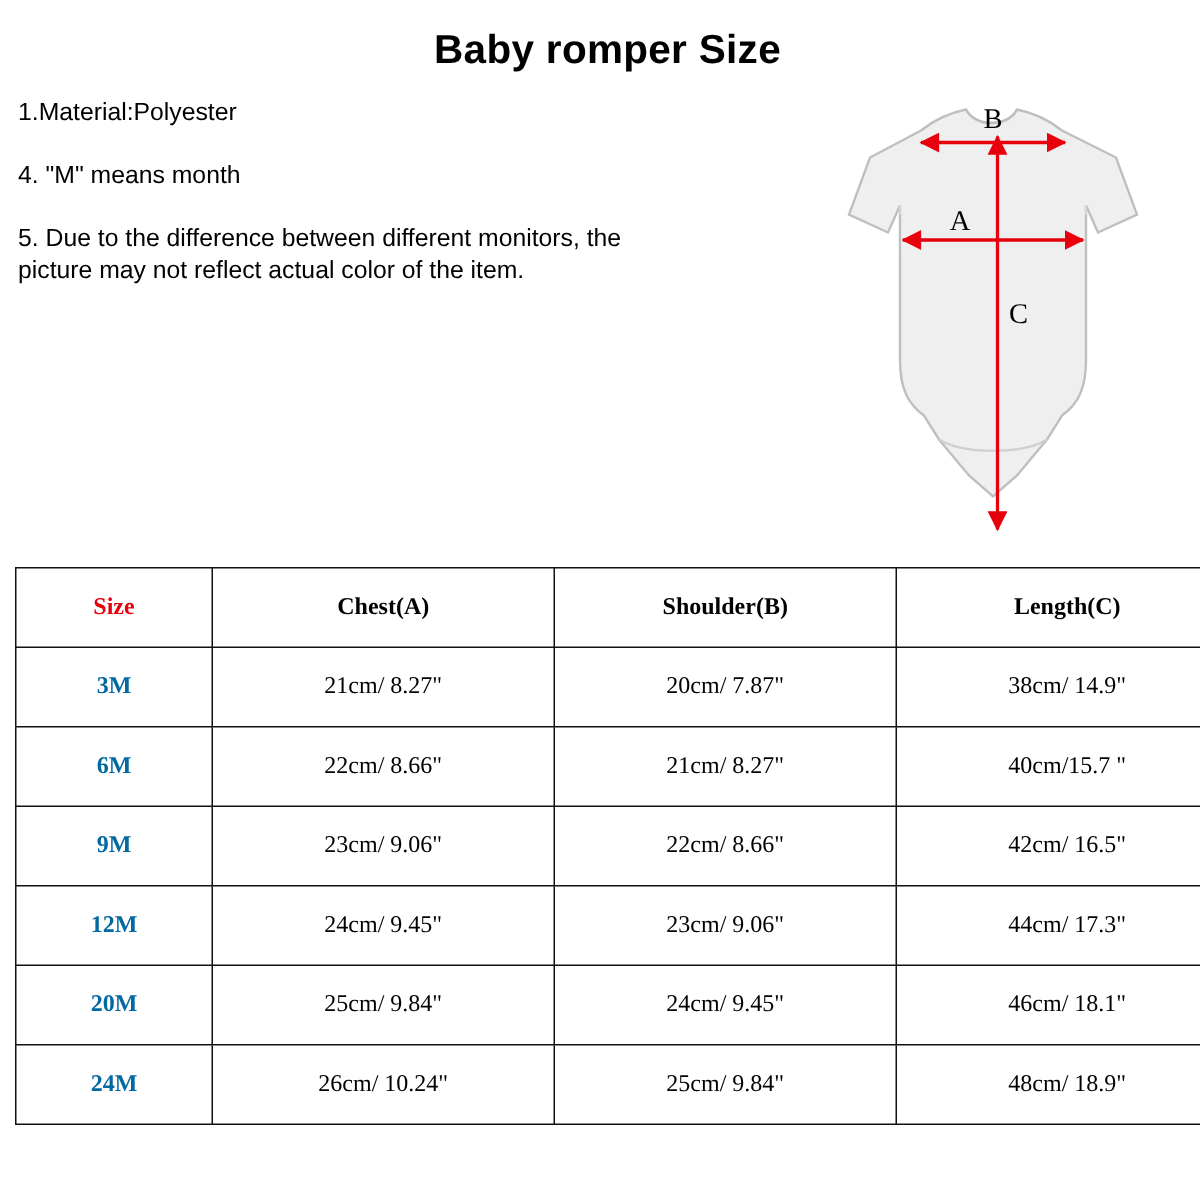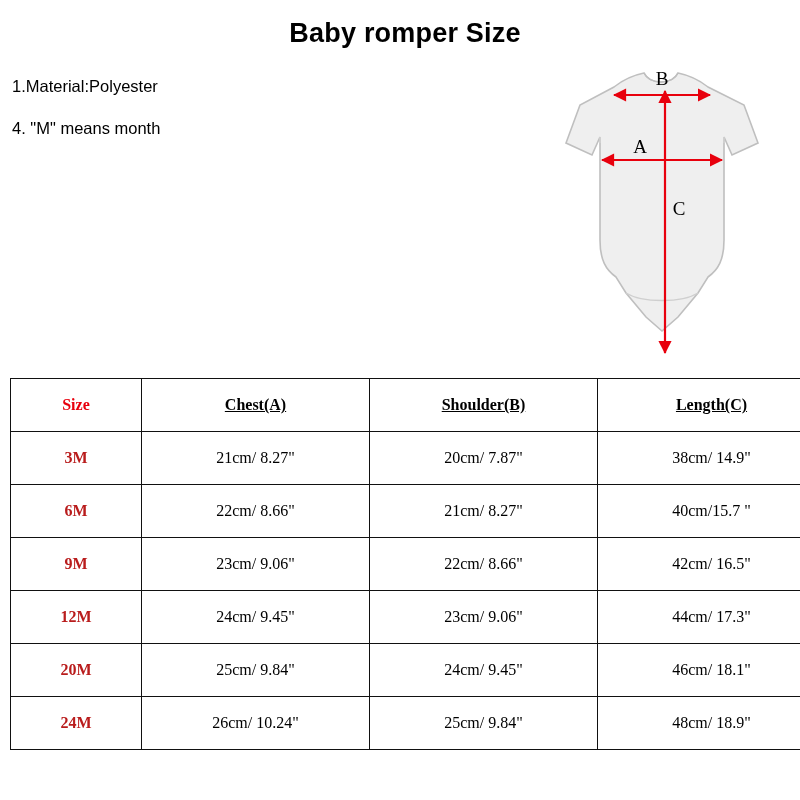--- a/index.html
+++ b/index.html
@@ -30,21 +30,21 @@
     color: #000;
     padding-left: 10px;
   }
   .top-section {
     position: relative;
     height: 300px;
   }
   .notes {
     position: absolute;
     left: 12px;
-    top: 17px;
+    top: 6px;
     width: 510px;
   }
   .note {
     font-family: "Liberation Sans", sans-serif;
     font-size: 16.5px;
     line-height: 1.28;
     margin-bottom: 21px;
     color: #000;
   }
   .note.multi {
@@ -72,51 +72,53 @@
     text-align: center;
     vertical-align: middle;
     font-family: "Liberation Serif", serif;
     padding: 0 4px;
   }
   table.size-table th {
     font-weight: bold;
     border-radius: 25px;
   }
   .col-size { width: 122px; }
-  .col-data { width: 219px; text-decoration: underline; }
+  .col-data { width: 219px; }
   .hdr-size {
     color: #e8000d;
     font-weight: bold;
     font-size: 16px;
     font-family: "Liberation Serif", serif;
   }
   .hdr-other {
     color: #000;
     font-weight: bold;
   }
   .cell-size {
-    color: #b91c1c;
+    color: #0369a1;
     font-weight: bold;
   }
   .cell-val {
     color: #000;
   }
 </style>
 </head>
 <body>
 
 <div class="page">
 
   <div class="title">Baby romper Size</div>
 
   <div class="top-section">
 
     <div class="notes">
       <div class="note">1.Material:Polyester</div>
       <div class="note">4. "M" means month</div>
+      <div class="note multi">5. Due to the difference between different monitors, the</div>
+      <div class="note">picture may not reflect actual color of the item.</div>
     </div>
 
     <div class="garment">
       <svg width="270" height="310" viewBox="0 0 270 310" xmlns="http://www.w3.org/2000/svg">
         <defs>
           <marker id="ah" markerWidth="7" markerHeight="7" refX="5.5" refY="3" orient="auto">
             <path d="M0,0 L6,3 L0,6 z" fill="#e8000d"></path>
           </marker>
           <marker id="ahs" markerWidth="7" markerHeight="7" refX="0.5" refY="3" orient="auto">
             <path d="M6,0 L0,3 L6,6 z" fill="#e8000d"></path>

